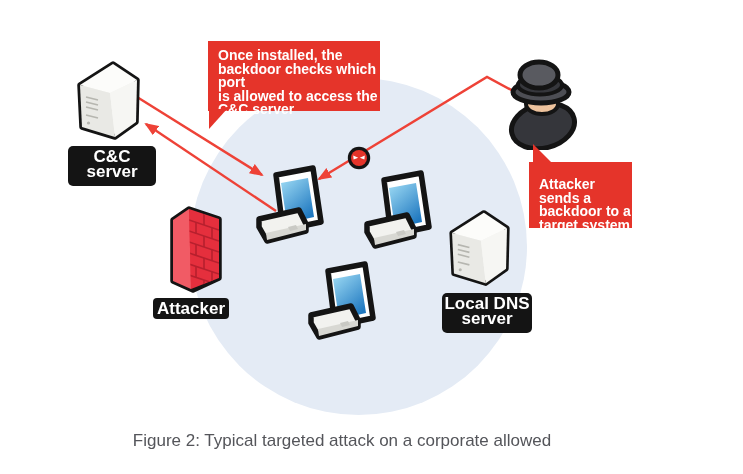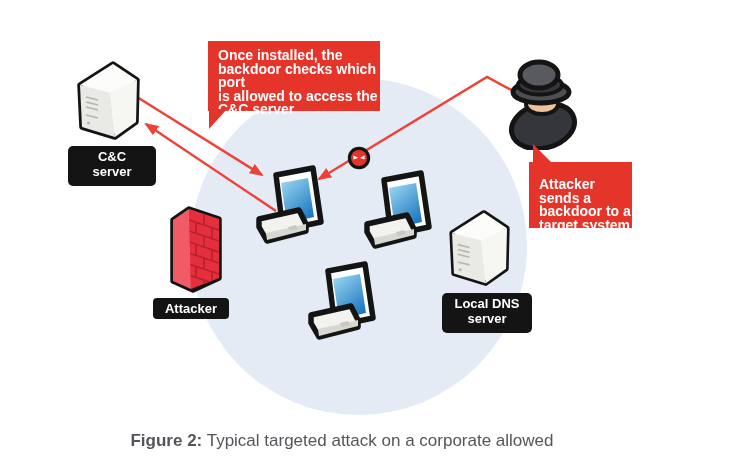--- a/index.html
+++ b/index.html
@@ -11,31 +11,31 @@
   .net-circle{
     left:190px;top:78px;width:337px;height:337px;border-radius:50%;
     background:var(--network-blue,#e4ebf5);
   }
   .arrows{left:0;top:0;width:743px;height:474px;pointer-events:none;}
   .arrow-line{fill:none;stroke:var(--arrow-red,#ee4237);stroke-width:2.4px;}
   .ah{fill:var(--arrow-red,#ee4237);}
   .node-label{
     background:var(--label-black,#141414);color:#fff;font-weight:bold;
     text-align:center;border-radius:5px;white-space:pre-line;
-    font-size:13px;line-height:15px;
+    font-size:17px;line-height:15px;
   }
   .callout{
     background:var(--callout-red,#e5342a);color:#fff;font-weight:bold;
     font-size:14px;line-height:13.5px;white-space:pre-line;
   }
   .tail{background:var(--callout-red,#e5342a);}
   .caption{
     color:var(--caption-gray,#54555a);font-size:17px;text-align:center;white-space:nowrap;
   }
-  .caption .cap-label{font-weight:bold;}
+  .caption .cap-label{font-weight:normal;}
   .sprite{position:absolute;width:0;height:0;overflow:hidden;}
 </style>
 </head>
 <body>
 
 <div class="canvas">
 
   <svg class="sprite" aria-hidden="true">
     <defs>
       <linearGradient id="wsg" x1="0" y1="0" x2="0.65" y2="1">

